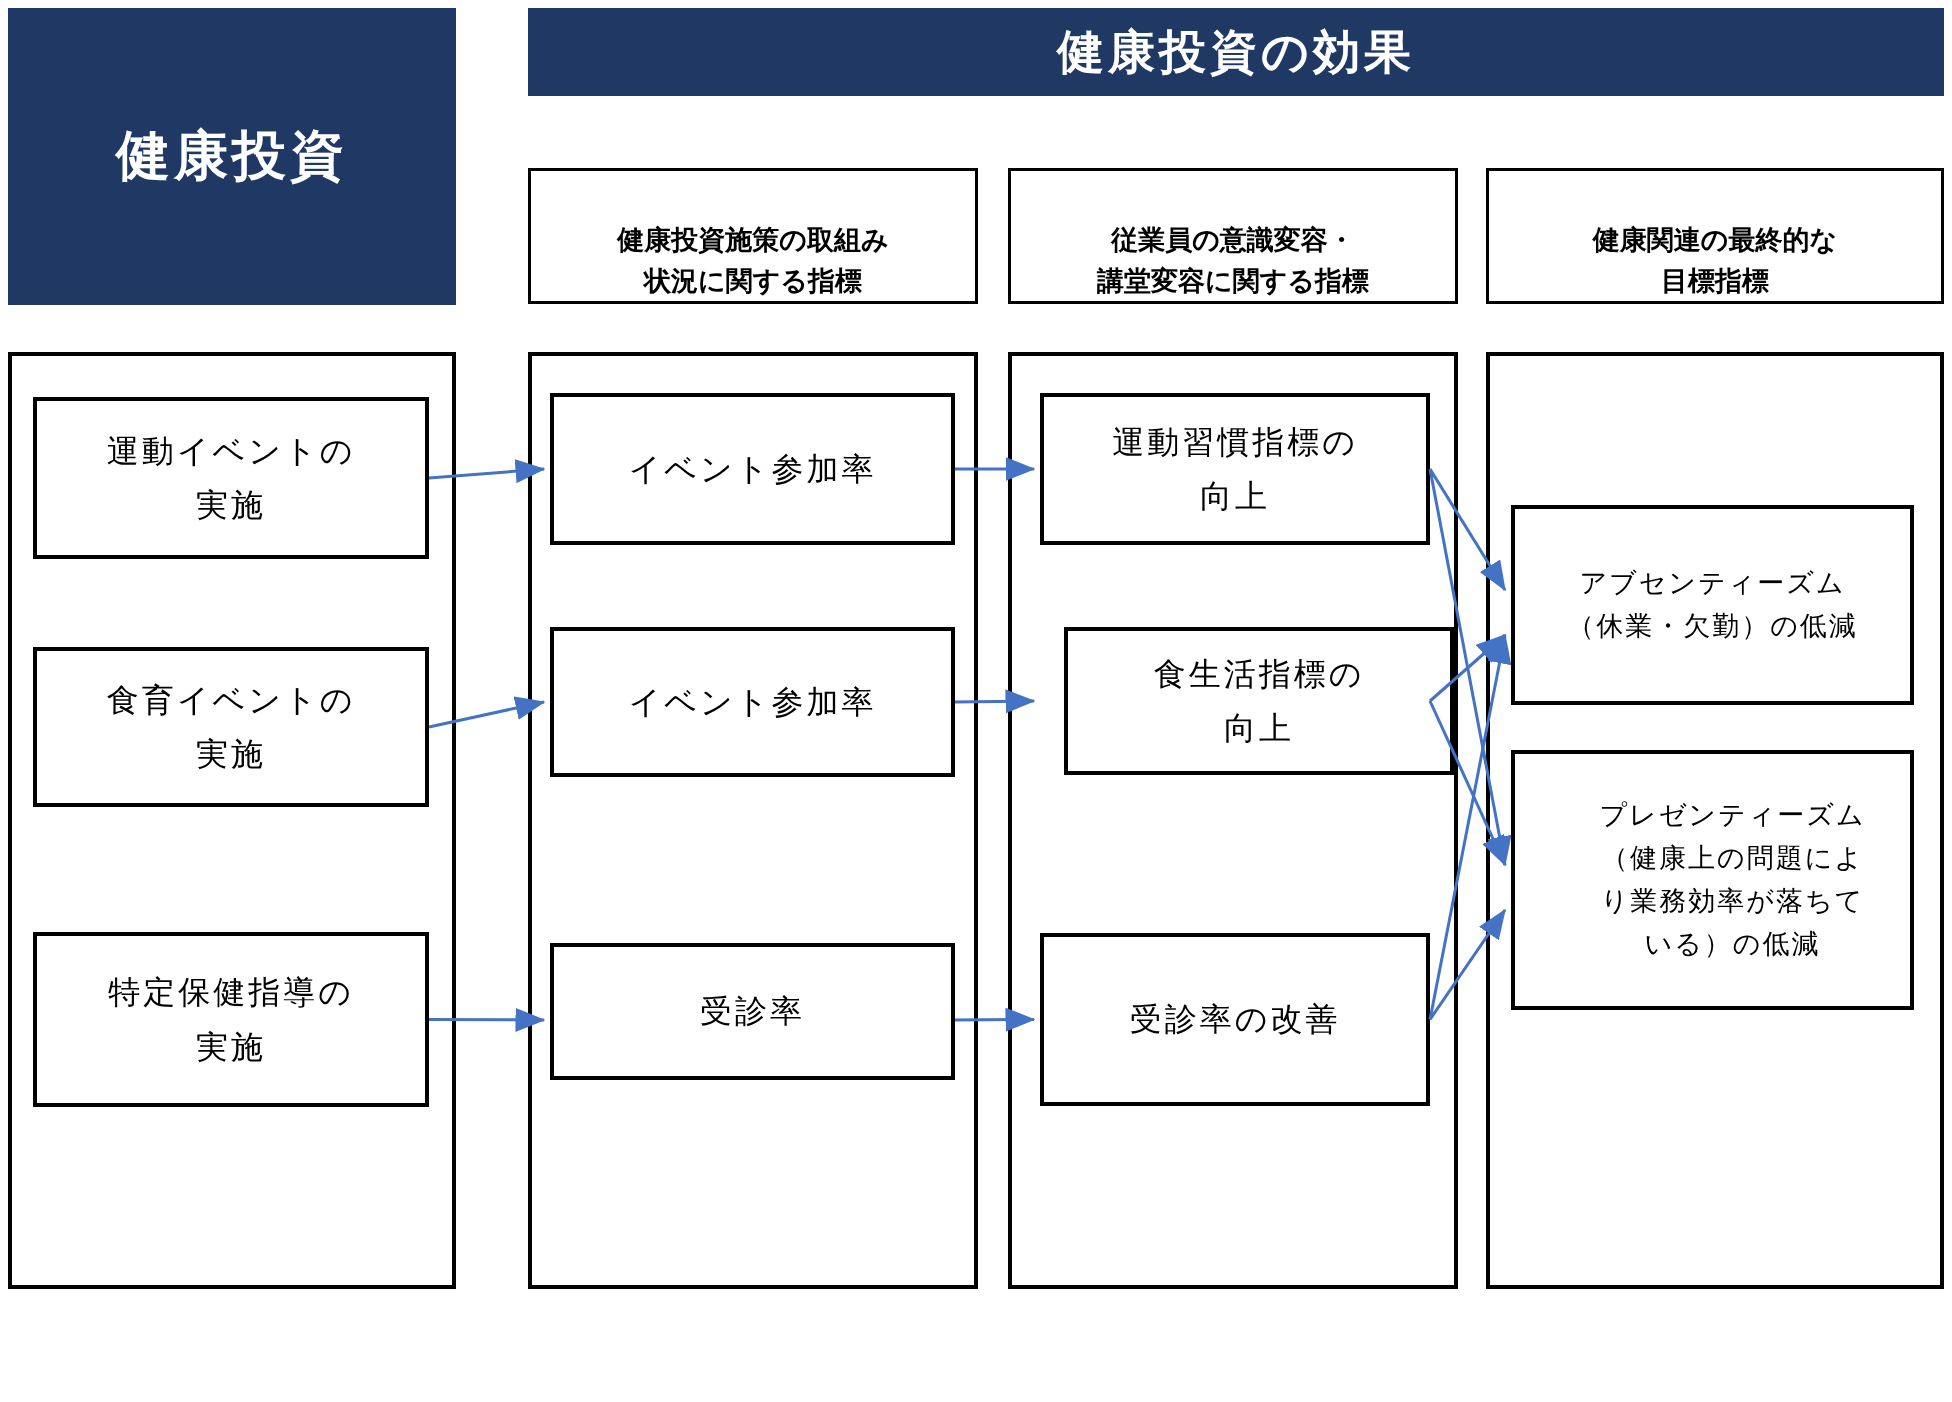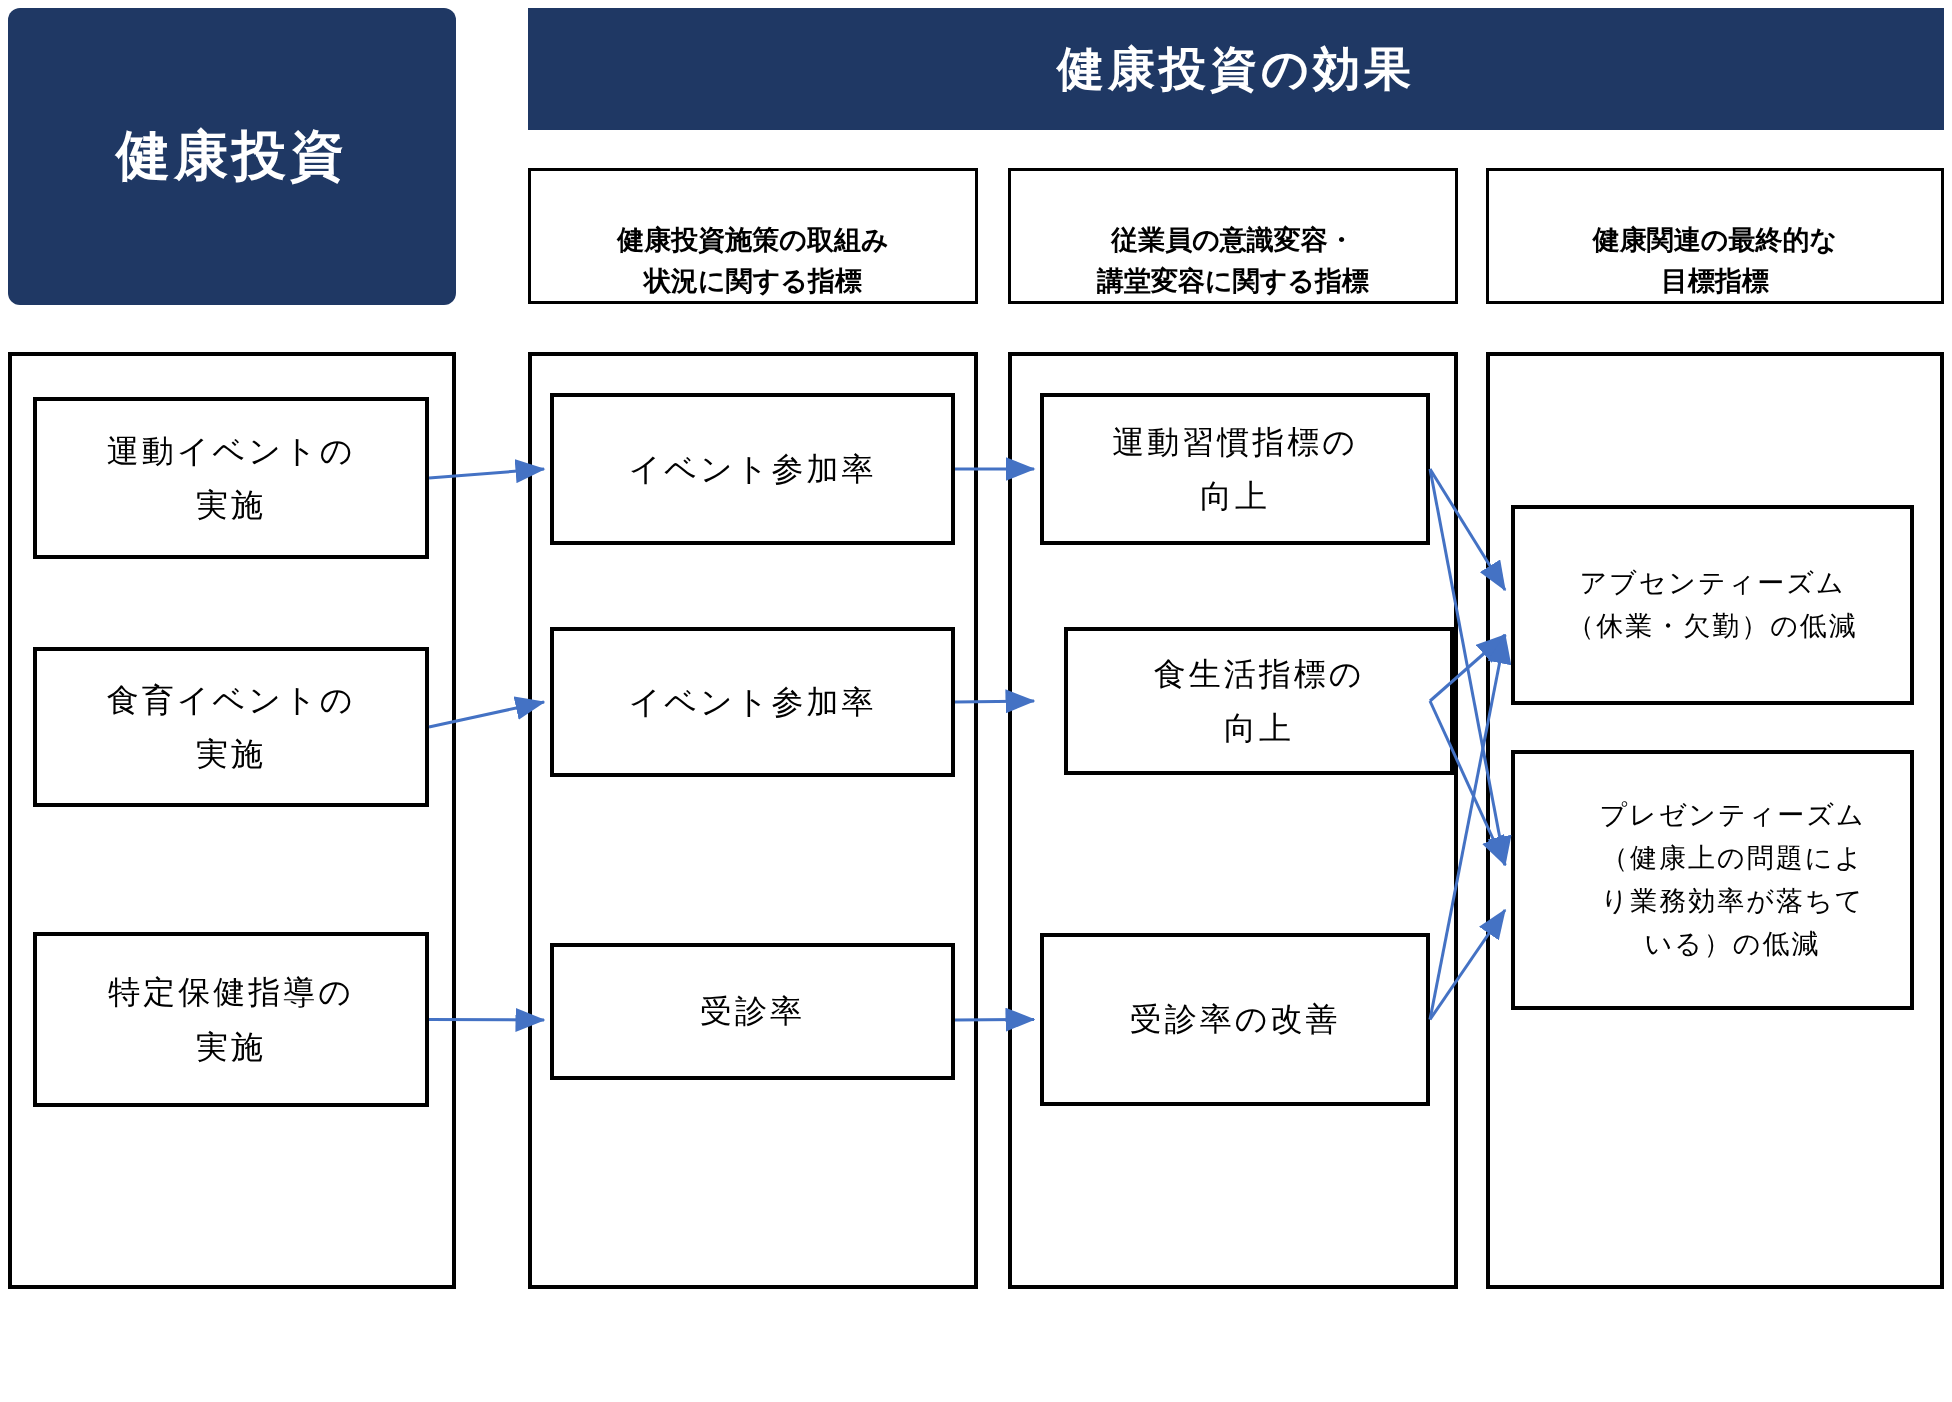--- a/index.html
+++ b/index.html
@@ -45,25 +45,25 @@
   #edges-svg{
     position:absolute;left:0;top:0;width:1952px;height:1402px;
     z-index:5;pointer-events:none;
   }
 </style>
 </head>
 <body>
 
 <div class="stage">
 
-  <div class="abs navy" style="left:8px;top:8px;width:448px;height:297px;border-radius:12px;">
+  <div class="abs navy" style="left:8px;top:8px;width:448px;height:297px;">
     <span class="panel-title label">健康投資</span>
   </div>
 
-  <div class="abs navy" style="left:528px;top:8px;width:1416px;height:122px;text-align:center;">
+  <div class="abs navy" style="left:528px;top:8px;width:1416px;height:88px;text-align:center;">
     <span class="banner-title label">健康投資の効果</span>
   </div>
 
   <div class="abs hbox" style="left:528px;top:168px;width:450px;height:136px;">
     <span class="label">健康投資施策の取組み
 状況に関する指標</span>
   </div>
   <div class="abs hbox" style="left:1008px;top:168px;width:450px;height:136px;">
     <span class="label">従業員の意識変容・
 講堂変容に関する指標</span>

